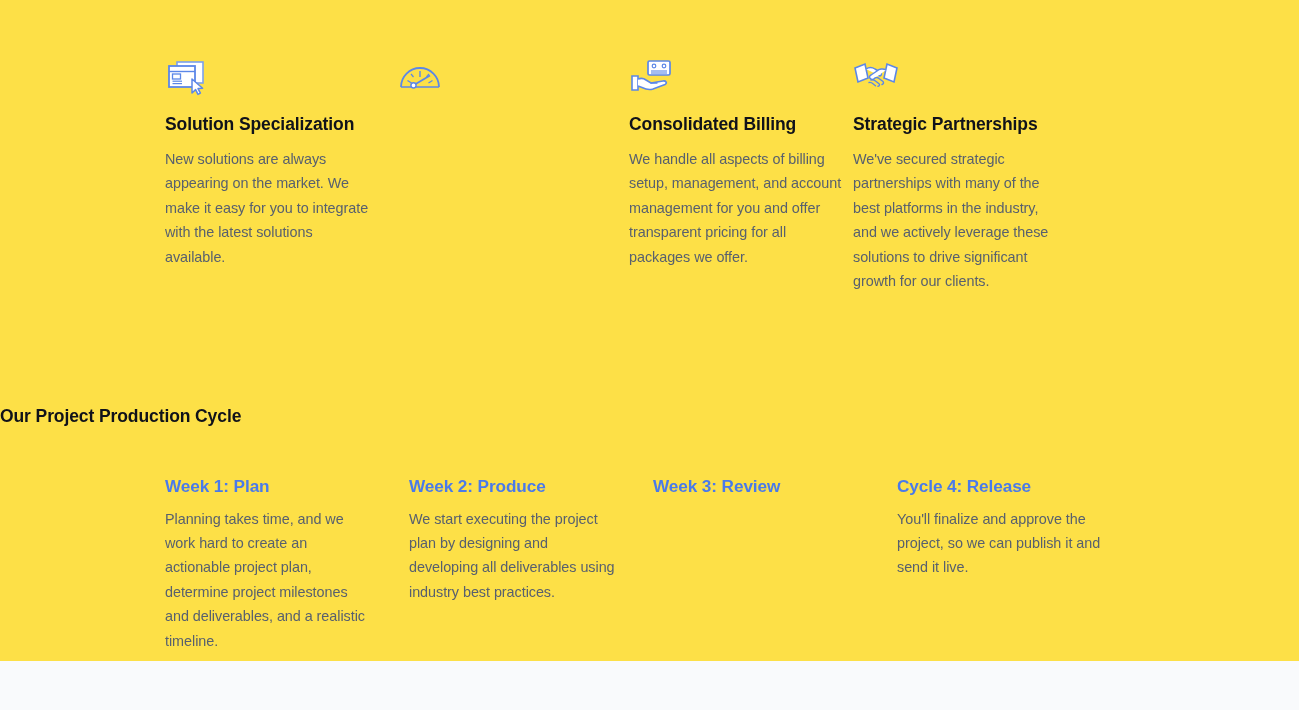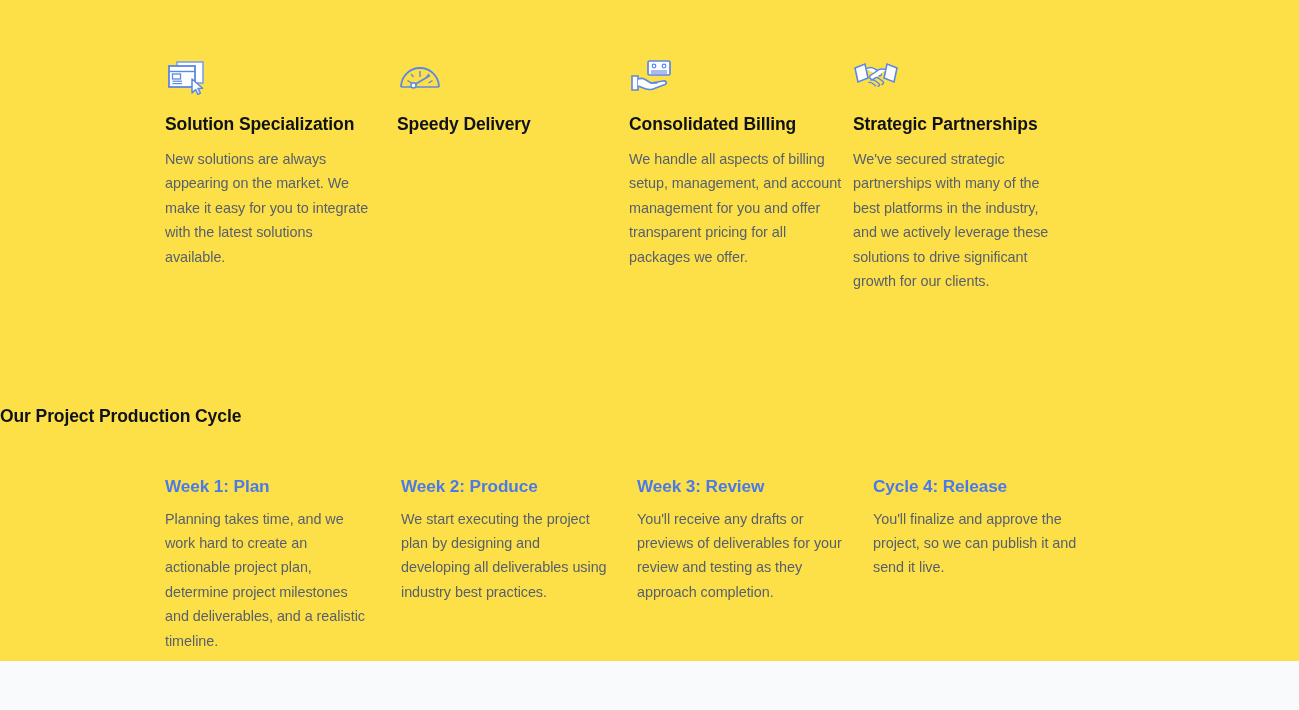--- a/index.html
+++ b/index.html
@@ -82,21 +82,21 @@
 
   
   .weeks-section {
     position: absolute;
     left: 165px;
     top: 476px;
     width: 920px;
   }
   .week-grid {
     display: flex;
-    gap: 4px;
+    gap: 12px;
   }
   .week-col {
     width: 232px;
     flex: 0 0 232px;
     padding-right: 26px;
     box-sizing: border-box;
   }
   .week-col.col-4 {
     width: 224px;
     flex: 0 0 224px;
@@ -159,21 +159,20 @@
             <line x1="4" y1="29" x2="42" y2="29" stroke="#5b87e8" stroke-width="1.6"></line>
             <line x1="23" y1="13" x2="23" y2="19" stroke="#5b87e8" stroke-width="1.4"></line>
             <line x1="10.5" y1="22.5" x2="14.5" y2="25" stroke="#5b87e8" stroke-width="1.3"></line>
             <line x1="35.5" y1="22.5" x2="31.5" y2="25" stroke="#5b87e8" stroke-width="1.3"></line>
             <line x1="14" y1="16" x2="16.5" y2="19" stroke="#5b87e8" stroke-width="1.2"></line>
             <line x1="32" y1="16" x2="29.5" y2="19" stroke="#5b87e8" stroke-width="1.2"></line>
             <line x1="17" y1="27" x2="33" y2="17.5" stroke="#5b87e8" stroke-width="1.8"></line>
             <circle cx="16.5" cy="27.3" r="2.6" stroke="#5b87e8" stroke-width="1.5" fill="#ffffff"></circle>
           </svg>
         </div>
-        <h3 class="feature-title">Speedy Delivery</h3>
       </div>
 
       <div class="feature-col col-4">
         <div class="feature-icon">
           <svg width="46" height="38" viewBox="0 0 46 38" fill="none">
             <rect x="19" y="3" width="22" height="14" rx="1.5" stroke="#5b87e8" stroke-width="1.7" fill="#ffffff"></rect>
             <circle cx="25" cy="8" r="1.8" stroke="#5b87e8" stroke-width="1.2" fill="none"></circle>
             <circle cx="35" cy="8" r="1.8" stroke="#5b87e8" stroke-width="1.2" fill="none"></circle>
             <line x1="22" y1="13" x2="38" y2="13" stroke="#5b87e8" stroke-width="1.1"></line>
             <line x1="22" y1="15" x2="38" y2="15" stroke="#5b87e8" stroke-width="1.1"></line>
@@ -215,21 +214,20 @@
         <p class="week-body">Planning takes time, and we work hard to create an actionable project plan, determine project milestones and deliverables, and a realistic timeline.</p>
       </div>
 
       <div class="week-col">
         <h3 class="week-title">Week 2: Produce</h3>
         <p class="week-body">We start executing the project plan by designing and developing all deliverables using industry best practices.</p>
       </div>
 
       <div class="week-col">
         <h3 class="week-title">Week 3: Review</h3>
-        <p class="week-body">You'll receive any drafts or previews of deliverables for your review and testing as they approach completion.</p>
       </div>
 
       <div class="week-col col-4">
         <h3 class="week-title">Cycle 4: Release</h3>
         <p class="week-body">You'll finalize and approve the project, so we can publish it and send it live.</p>
       </div>
 
     </div>
   </section>
 

